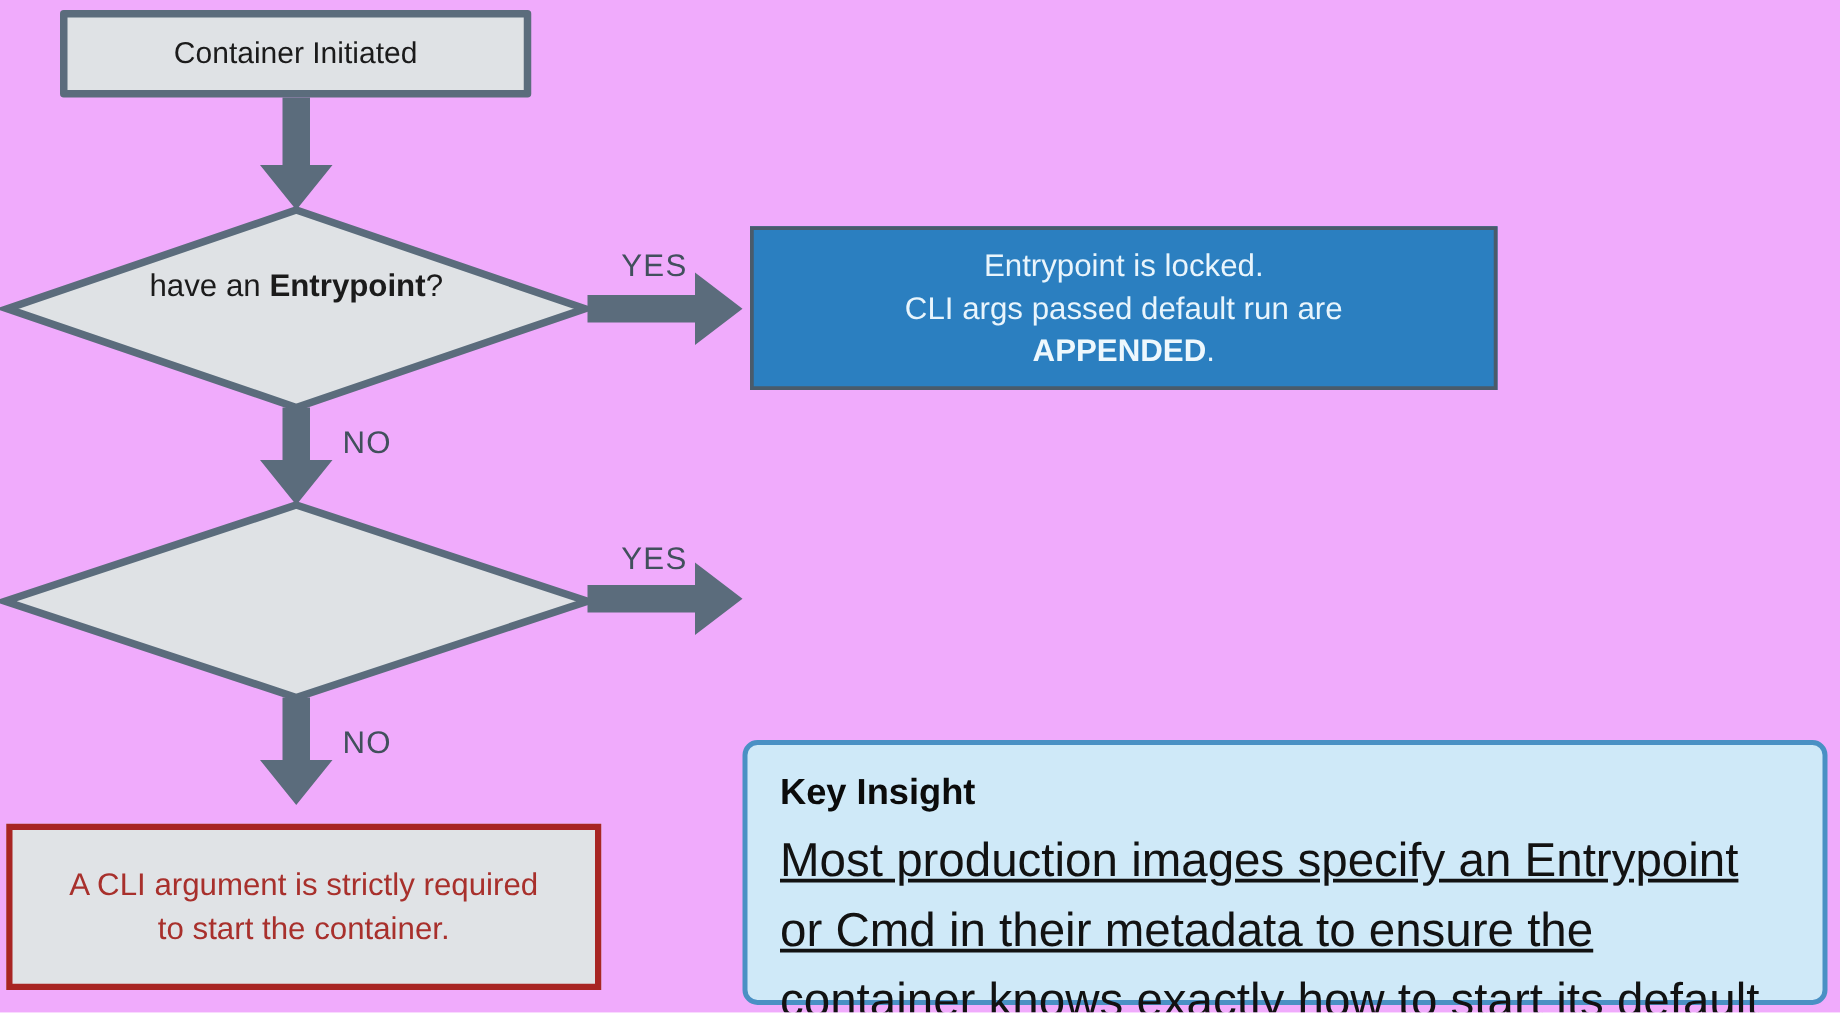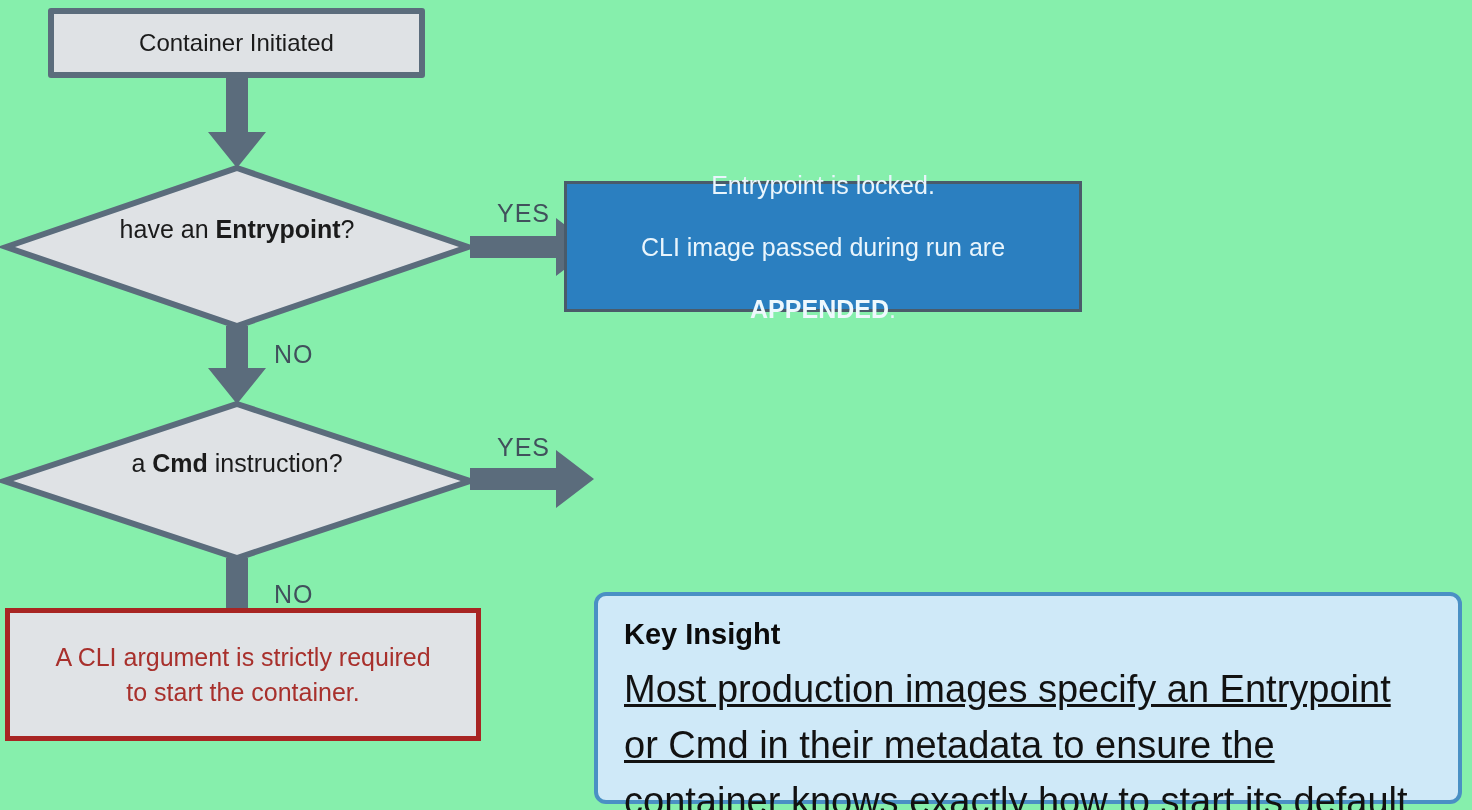--- a/index.html
+++ b/index.html
@@ -1,20 +1,20 @@
 <!DOCTYPE html>
 <html><head>
 <meta charset="utf-8">
 <style>
   html, body { margin: 0; padding: 0; background: #ffffff; }
   .canvas {
     position: relative;
     width: 1472px;
     height: 810px;
-    background: #86efac;
+    background: #f0abfc;
     font-family: "Liberation Sans", sans-serif;
     overflow: hidden;
   }
   .svg-layer { position: absolute; left: 0; top: 0; width: 1472px; height: 810px; }
 
   .start-node {
     position: absolute; left: 48px; top: 8px; width: 377px; height: 70px;
     box-sizing: border-box;
     background: #dfe2e5;
     border: 6px solid #5b6c7c;
@@ -33,33 +33,33 @@
 
   .edge-label {
     position: absolute; font-size: 25px; color: #41505c; letter-spacing: 1px;
   }
   .edge-label.yes1 { left: 497px; top: 199px; }
   .edge-label.no1  { left: 274px; top: 340px; }
   .edge-label.yes2 { left: 497px; top: 433px; }
   .edge-label.no2  { left: 274px; top: 580px; }
 
   .outcome-blue {
-    position: absolute; left: 564px; width: 518px;
+    position: absolute; left: 600px; width: 598px;
     box-sizing: border-box;
     background: #2b7fc0;
     border: 3px solid #4a5b6a;
     display: flex; flex-direction: column; align-items: center; justify-content: center;
-    color: #e9f5fc; font-size: 25px; line-height: 34px; text-align: center; gap: 28px;
+    color: #e9f5fc; font-size: 25px; line-height: 34px; text-align: center;
   }
   .outcome-blue.b1 { top: 181px; height: 131px; }
   .outcome-blue.b2 { top: 412px; height: 133px; }
   .outcome-blue b { font-weight: bold; color: #eef8fd; }
 
   .outcome-red {
-    position: absolute; left: 5px; top: 608px; width: 476px; height: 133px;
+    position: absolute; left: 5px; top: 659px; width: 476px; height: 133px;
     box-sizing: border-box;
     background: #e0e3e6;
     border: 5px solid #a82523;
     display: flex; flex-direction: column; align-items: center; justify-content: center;
     color: #a8302c; font-size: 25px; line-height: 35px; text-align: center;
   }
 
   .insight {
     position: absolute; left: 594px; top: 592px; width: 868px; height: 212px;
     box-sizing: border-box;
@@ -102,33 +102,30 @@
     <span>Container Initiated</span>
   </div>
 
   <div class="diamond-label d1">
     <div>
       <span>have an </span><b>Entrypoint</b><span>?</span>
     </div>
   </div>
 
   <div class="diamond-label d2">
-    <div>
-      <span>a </span><b>Cmd</b><span> instruction?</span>
-    </div>
   </div>
 
   <div class="edge-label yes1">YES</div>
   <div class="edge-label no1">NO</div>
   <div class="edge-label yes2">YES</div>
   <div class="edge-label no2">NO</div>
 
   <div class="outcome-blue b1">
     <div>Entrypoint is locked.</div>
-    <div>CLI image passed during run are</div>
+    <div>CLI args passed default run are</div>
     <div>
       <b>APPENDED</b><span>.</span>
     </div>
   </div>
 
 
   <div class="outcome-red">
     <div>A CLI argument is strictly required</div>
     <div>to start the container.</div>
   </div>

